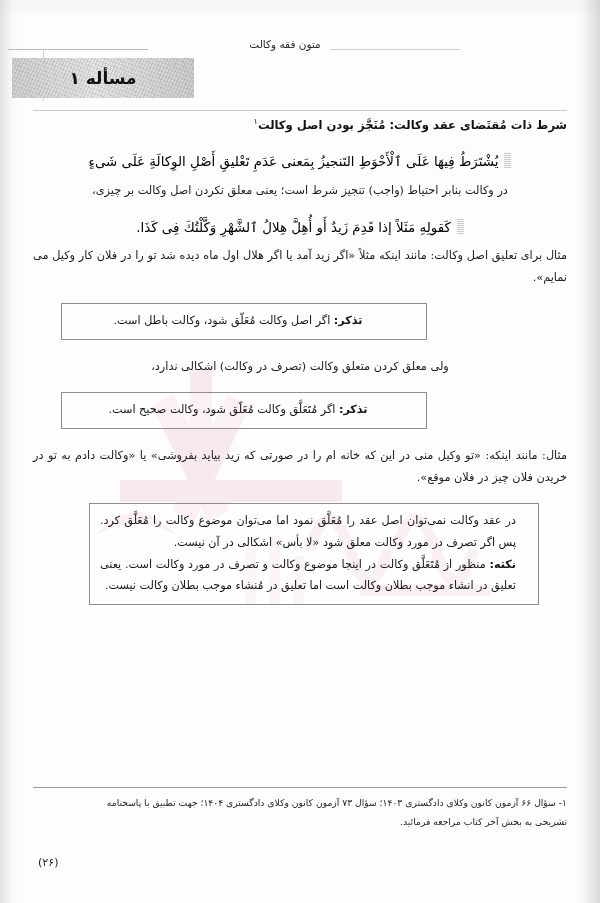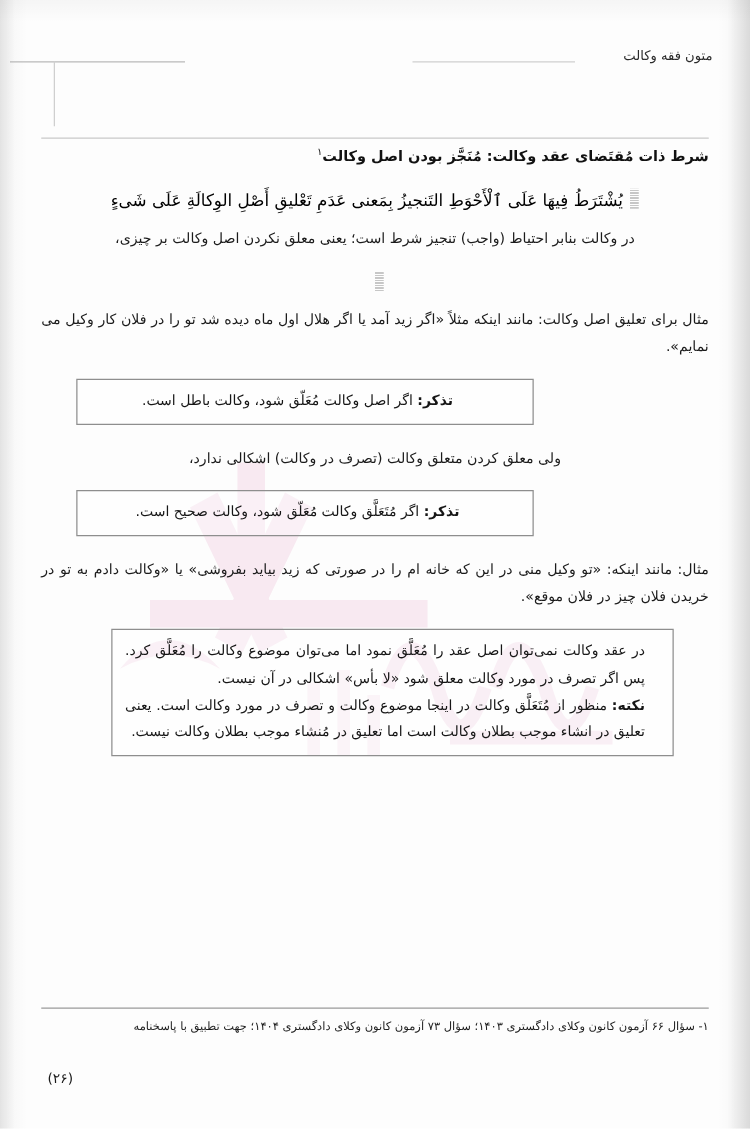--- a/index.html
+++ b/index.html
@@ -34,21 +34,21 @@
     width: 470px; height: 250px;
     pointer-events: none;
     opacity: .5;
   }
   .watermark svg { width: 100%; height: 100%; display: block; }
 
   
   .run-head {
     position: absolute;
     top: 33px; left: 0; right: 30px;
-    text-align: right;
+    text-align: center;
   }
   .run-head .rh-text {
     font-size: 10.5px;
     color: #2a2a2a;
     letter-spacing: .2px;
   }
   .head-rule {
     position: absolute;
     top: 49px; left: 8px; width: 140px;
     border-top: 1px solid #b9b9b9;
@@ -224,37 +224,40 @@
     </svg>
   </div>
 
   <div class="run-head">
     <span class="rh-text">متون فقه وکالت</span>
   </div>
   <div class="head-rule"></div>
   <div class="head-rule-2"></div>
   <div class="head-vert"></div>
 
+  <div class="title-band">
+    <span class="band-text">مسأله ۱</span>
+  </div>
 
   <div class="content">
 
     <div class="rule-top"></div>
 
     <p class="sec-head">
       <span>شرط ذات مُقتَضای عقد وکالت: مُنَجَّز بودن اصل وکالت</span><sup>۱</sup>
     </p>
 
     <p class="matn">
       <span class="marker"></span><span>یُشْتَرَطُ فِیهَا عَلَى ٱلْأَحْوَطِ التَنجیزُ بِمَعنى عَدَمِ تَعْلیقِ أَصْلِ الوِكالَةِ عَلَى شَىءٍ</span>
     </p>
 
     <p class="tarjome center">در وکالت بنابر احتیاط (واجب) تنجیز شرط است؛ یعنی معلق نکردن اصل وکالت بر چیزی،</p>
 
     <p class="matn">
-      <span class="marker"></span>
+      <span class="marker"></span><span>كَقولِهِ مَثَلاً إذا قَدِمَ زَیدٌ أَو أُهِلَّ هِلالُ ٱلشَّهْرِ وَكَّلْتُكَ فِى كَذَا.</span>
     </p>
 
     <p class="tarjome">مثال برای تعلیق اصل وکالت: مانند اینکه مثلاً «اگر زید آمد یا اگر هلال اول ماه دیده شد تو را در فلان کار وکیل می نمایم».</p>
 
     <div class="note-box narrow">
       <p class="ctr"><span class="lbl">تذکر:</span><span> اگر اصل وکالت مُعَلّق شود، وکالت باطل است.</span></p>
     </div>
 
 
     <p class="tarjome center">ولی معلق کردن متعلق وکالت (تصرف در وکالت) اشکالی ندارد،</p>
@@ -270,20 +273,21 @@
       <p><span>در عقد وکالت نمی‌توان اصل عقد را مُعَلَّق نمود اما می‌توان موضوع وکالت را مُعَلَّق کرد. پس اگر تصرف در مورد وکالت معلق شود «لا بأس» اشکالی در آن نیست.</span></p>
       <p><span class="lbl">نکته:</span><span> منظور از مُتَعَلَّق وکالت در اینجا موضوع وکالت و تصرف در مورد وکالت است. یعنی تعلیق در انشاء موجب بطلان وکالت است اما تعلیق در مُنشاء موجب بطلان وکالت نیست.</span></p>
     </div>
 
   </div>
 
   <div class="footnote">
     <div class="fn-rule"></div>
     <div class="fn-text">
       <span>۱- سؤال ۶۶ آزمون کانون وکلای دادگستری ۱۴۰۳؛ سؤال ۷۳ آزمون کانون وکلای دادگستری ۱۴۰۴؛ جهت تطبیق با پاسخنامه</span>
+      <span class="fn-l2">تشریحی به بخش آخر کتاب مراجعه فرمائید.</span>
     </div>
   </div>
 
   <div class="folio">(۲۶)</div>
 
   <div class="spine"></div>
   <div class="edge-left"></div>
 
 </div>
 

